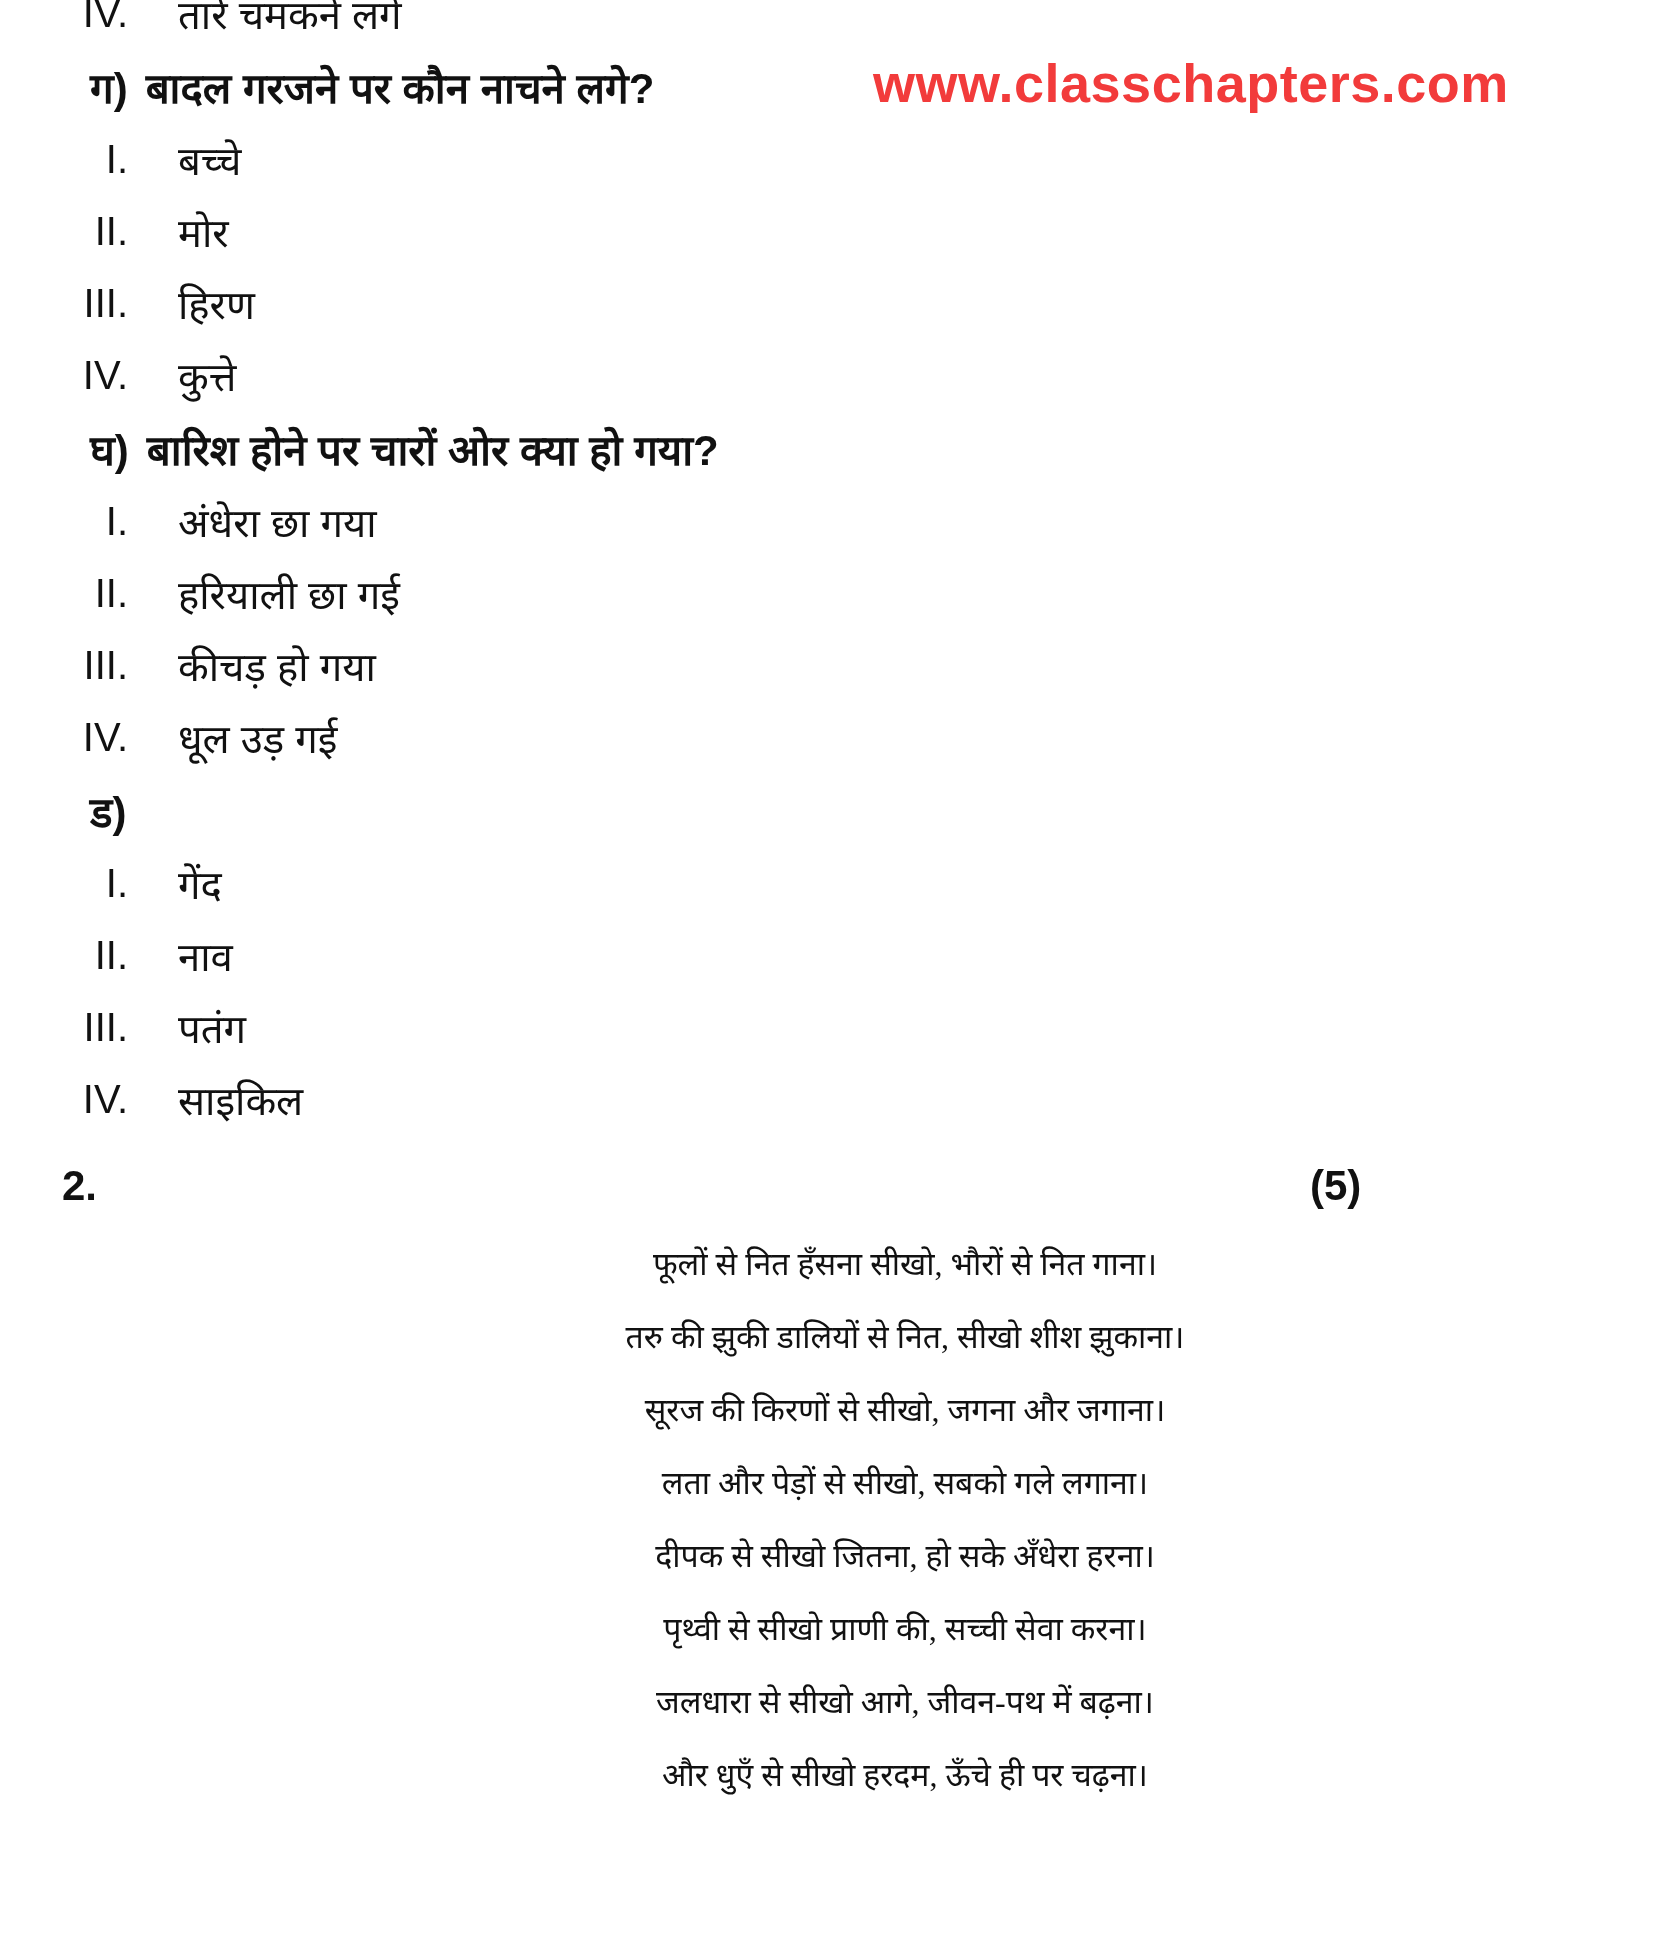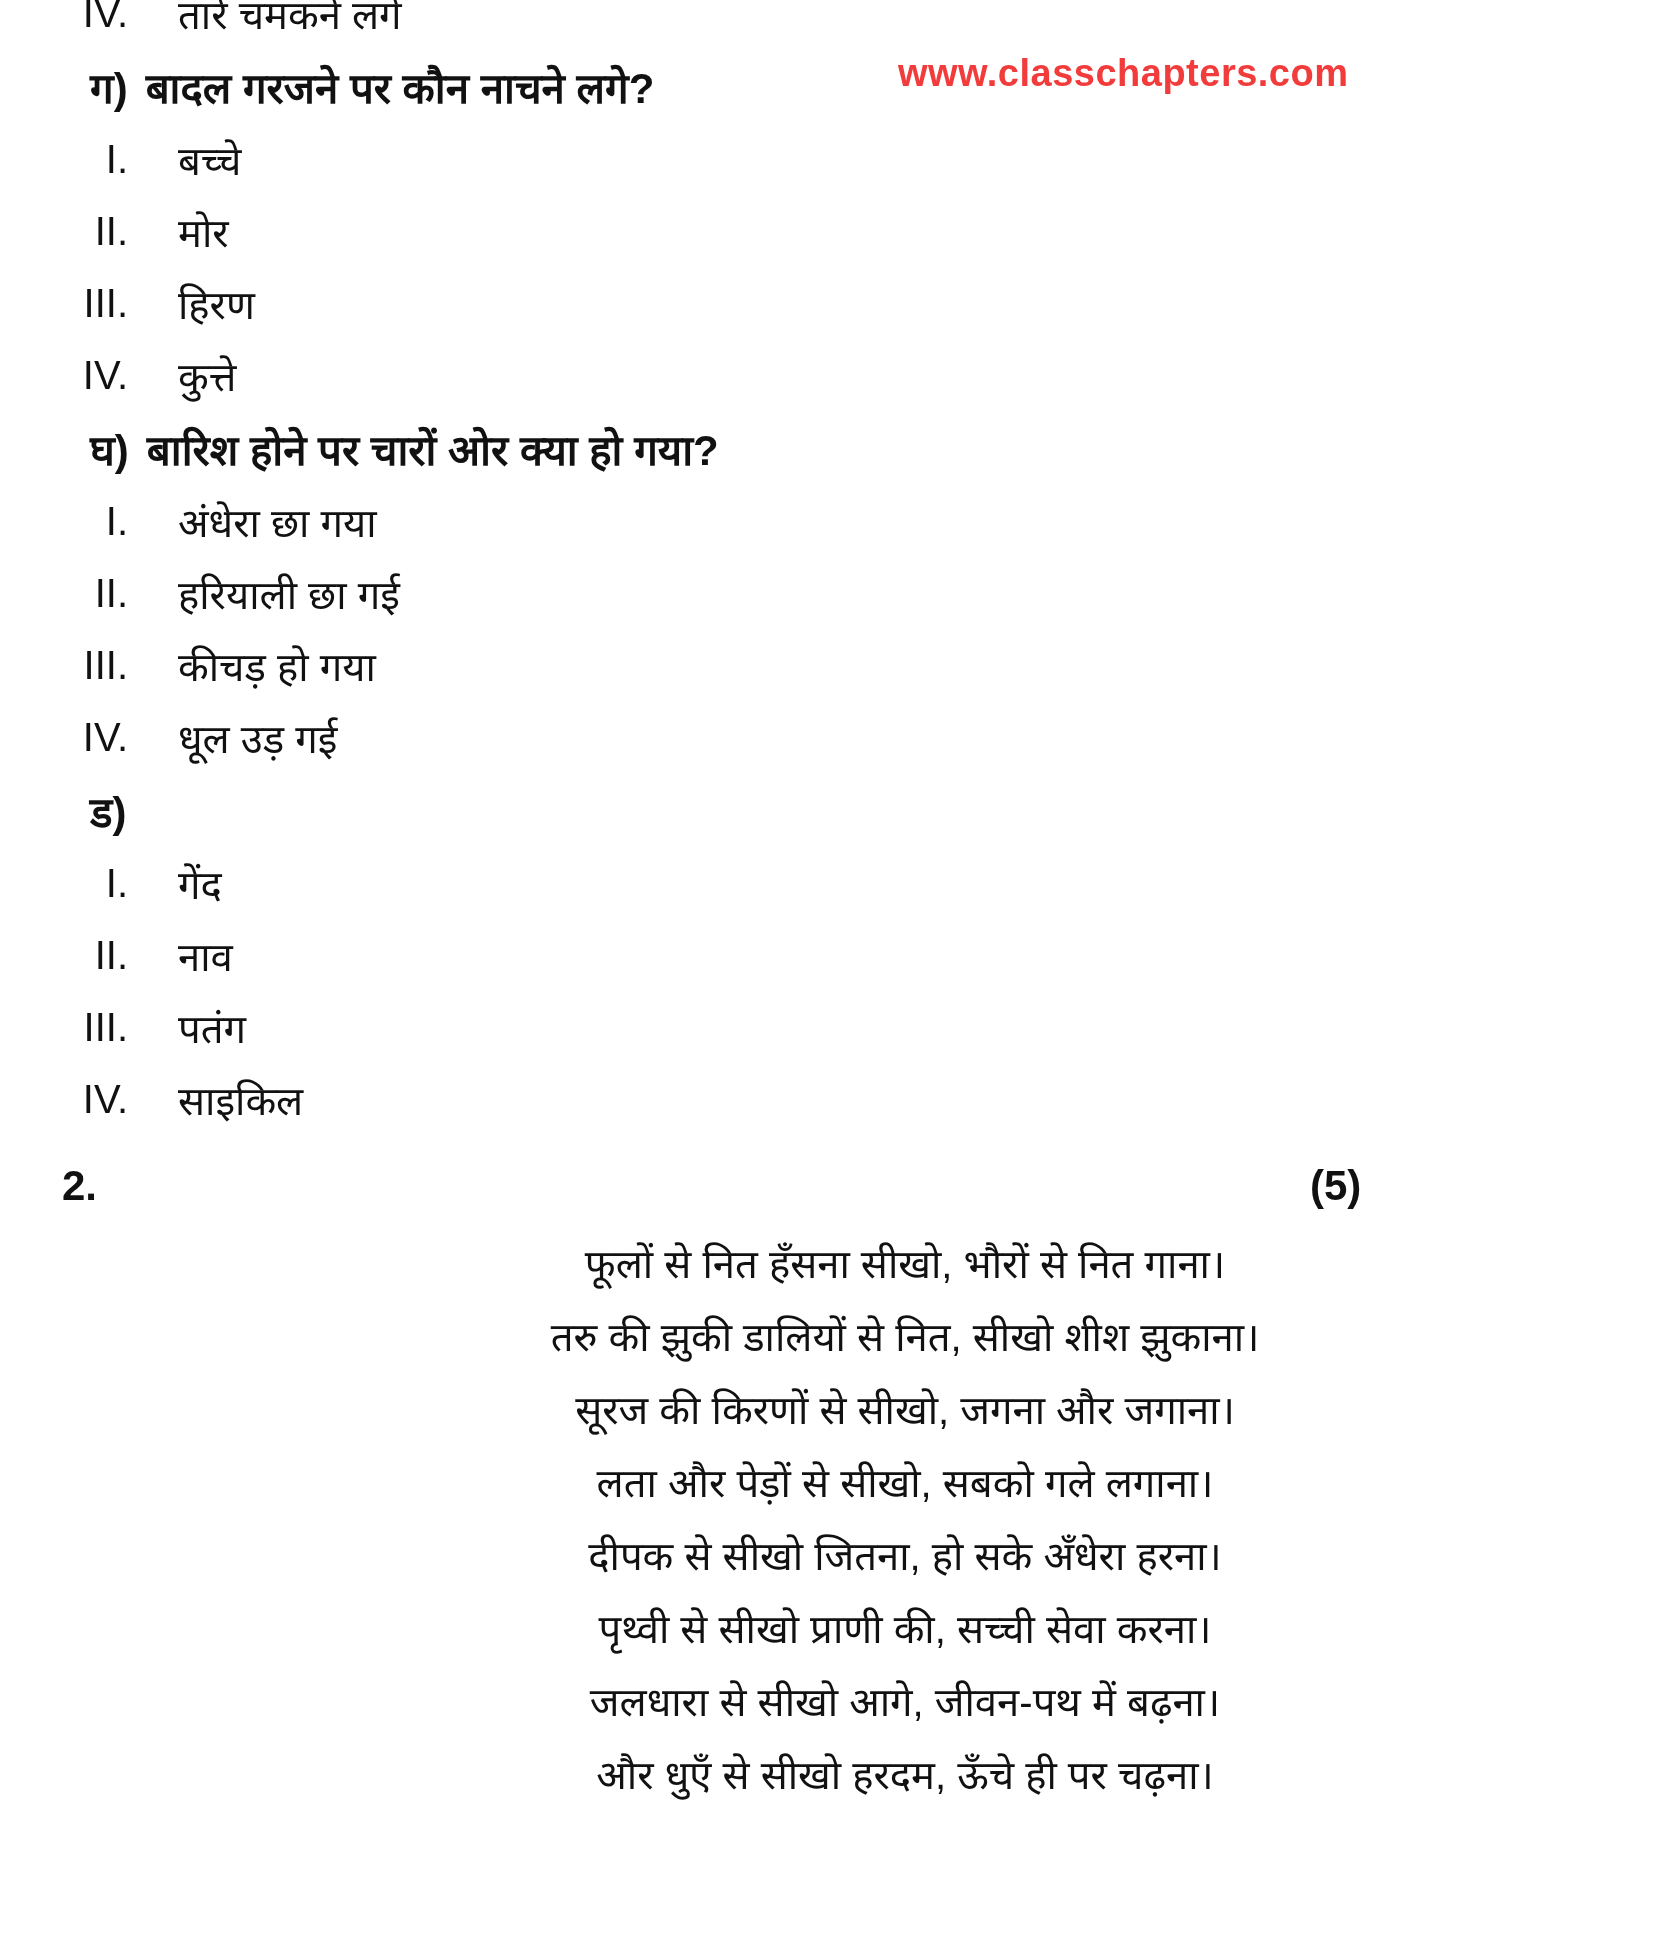--- a/index.html
+++ b/index.html
@@ -8,23 +8,23 @@
     width: 1660px;
     height: 1948px;
     margin: 0 auto;
     background: #ffffff;
     overflow: hidden;
     color: #111111;
     font-family: "Liberation Sans", "DejaVu Sans", sans-serif;
   }
   .watermark {
     position: absolute;
-    left: 898px;
+    left: 873px;
     top: 52px;
-    font-size: 38px;
+    font-size: 54px;
     font-weight: 700;
     letter-spacing: 0.5px;
     white-space: nowrap;
   }
   .content { position: absolute; inset: 0; }
   .quiz { margin-top: -23px; }
   .row {
     height: 72px;
     display: flex;
     align-items: center;
@@ -67,22 +67,23 @@
     display: flex;
     align-items: center;
   }
   .poem { margin-top: 0; }
   .poem-line {
     height: 73px;
     display: flex;
     align-items: center;
     justify-content: center;
     padding-left: 150px;
-    font-size: 40px;
+    font-size: 32px;
     white-space: nowrap;
+    font-family: Liberation Serif, serif;
   }
 </style>
 </head>
 <body>
 
 <div class="page" style="background: rgb(255, 255, 255); color: rgb(17, 17, 17);">
   <div class="watermark" style="color: rgb(242, 59, 59);">www.classchapters.com</div>
 
   <div class="content">
     <div class="quiz" id="quiz">

